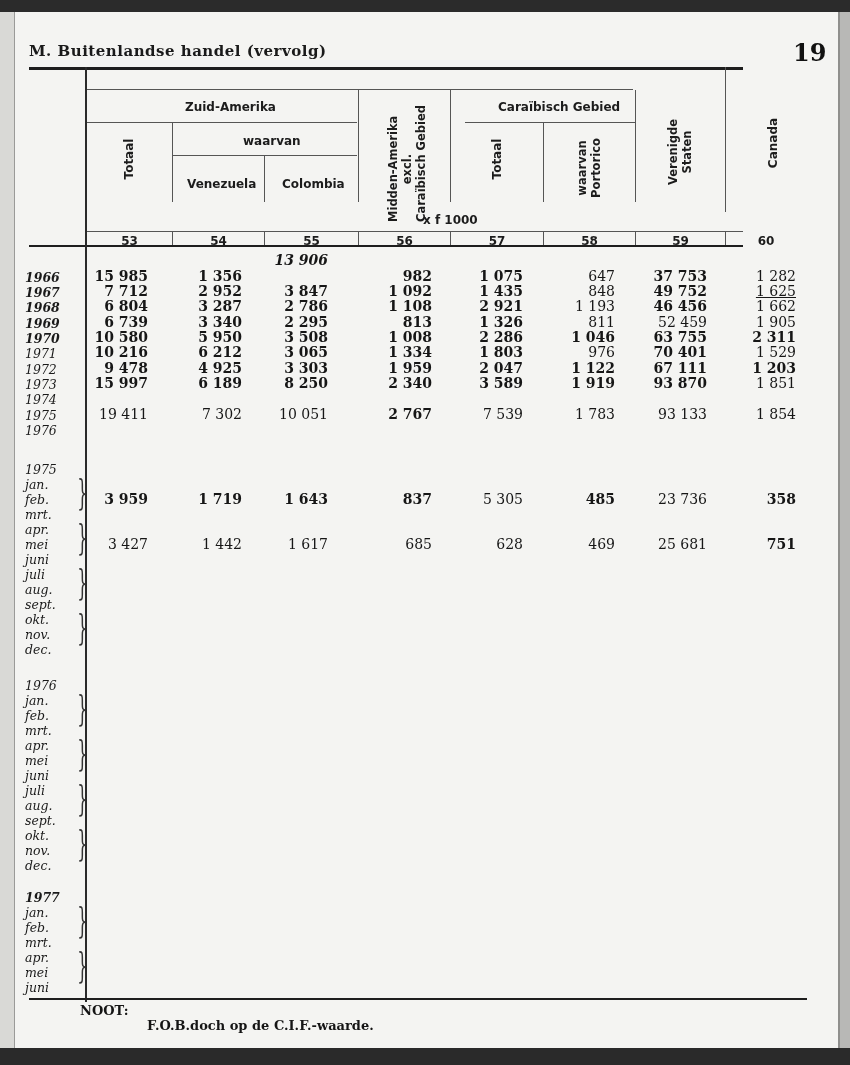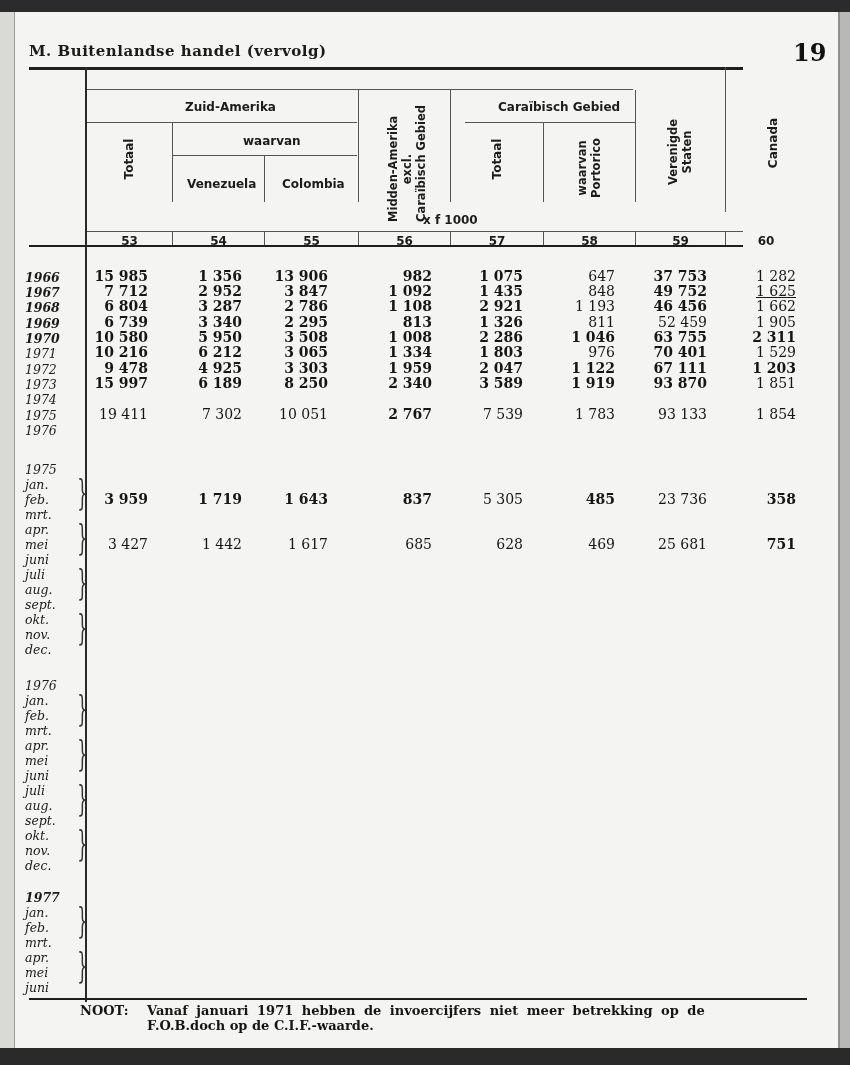--- a/index.html
+++ b/index.html
@@ -111,21 +111,21 @@
     <div class="label serif" style="top:365px;">1973</div>
     <div class="label serif" style="top:380px;">1974</div>
     <div class="label serif" style="top:396px;">1975</div>
     <div class="label serif" style="top:411px;">1976</div>
   </div>
 
   <div>
 
     <div class="num serif" style="right:690px; top:257px;">15 985</div>
     <div class="num serif" style="right:596px; top:257px;">1 356</div>
-    <div class="num serif" style="right:510px; top:257px;">13 906</div>
+    <div class="num serif" style="right:510px; top:241px;font-style:italic;">13 906</div>
     <div class="num serif" style="right:406px; top:257px;">982</div>
     <div class="num serif" style="right:315px; top:257px;">1 075</div>
     <div class="num serif l" style="right:223px; top:257px;">647</div>
     <div class="num serif" style="right:131px; top:257px;">37 753</div>
     <div class="num serif l" style="right:42px; top:257px;">1 282</div>
 
     <div class="num serif" style="right:690px; top:272px;">7 712</div>
     <div class="num serif" style="right:596px; top:272px;">2 952</div>
     <div class="num serif" style="right:510px; top:272px;">3 847</div>
     <div class="num serif" style="right:406px; top:272px;">1 092</div>
@@ -264,18 +264,17 @@
     <div class="label serif" style="top:938px;">apr.</div>
     <div class="label serif" style="top:953px;">mei</div>
     <div class="label serif" style="top:968px;">juni</div>
     <div class="brace" style="top:891px;">}</div>
     <div class="brace" style="top:936px;">}</div>
   </div>
 
   <div class="hline" style="left:14px; top:986px; width:778px; height:2px;"></div>
 
   <div class="ab serif note" style="left:65px; top:991px;">NOOT:</div>
-  <div class="ab serif note" style="left:132px; top:991px; word-spacing:4px;">Vanaf januari 1971 hebben de invoercijfers niet meer betrekking op de</div>
   <div class="ab serif note" style="left:132px; top:1006px;">F.O.B.doch op de C.I.F.-waarde.</div>
 
 </div>
 
 <div class="botbar"></div>
 
 </body></html>

